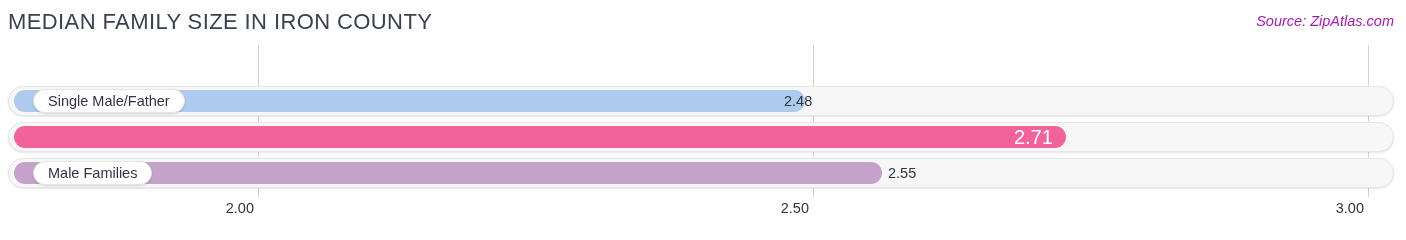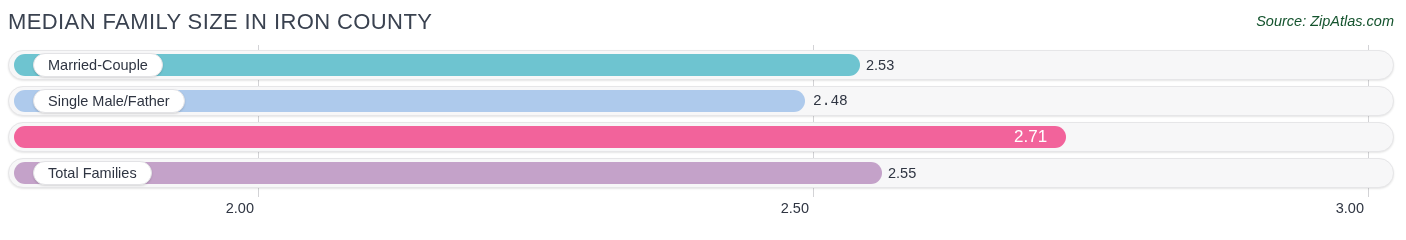--- a/index.html
+++ b/index.html
@@ -37,21 +37,21 @@
     color: #3a4250;
     font-weight: 400;
     white-space: nowrap;
   }
   .source-note {
     position: absolute;
     right: 12px;
     top: 13px;
     font-size: 14.5px;
     font-style: italic;
-    color: #14532d;
+    color: #a21caf;
     white-space: nowrap;
   }
 
   
   .plot {
     position: absolute;
     left: 0;
     top: 45px;
     width: 1406px;
     height: 152px;
@@ -140,21 +140,21 @@
     top: 7px;
     font-size: 14.5px;
     color: #2f3542;
     white-space: nowrap;
     line-height: 16px;
   }
   
   .value-in {
     position: absolute;
     top: 7px;
-    font-size: 17px;
+    font-size: 20px;
     color: #ffffff;
     white-space: nowrap;
     line-height: 16px;
     text-align: right;
   }
 
   
   .axis {
     position: absolute;
     left: 0;
@@ -181,46 +181,38 @@
     <div class="source-note">Source: ZipAtlas.com</div>
   </div>
 
   <div class="plot">
     <div class="gridlines">
         <div class="gridline" style="left: 258px;"></div>
         <div class="gridline" style="left: 813px;"></div>
         <div class="gridline" style="left: 1368px;"></div>
       </div>
     <div class="rows">
-        <div class="row" style="top: 5px;">
-          <div class="track"></div>
-          <div class="bar" style="width: 846px; background: rgb(110, 196, 208);"></div>
-          <div class="label-pill">
-            <span>Married-Couple</span>
-          </div>
-          <div class="value-out" style="left: 858px;">2.53</div>
-        </div>
         <div class="row" style="top: 41px;">
           <div class="track"></div>
           <div class="bar" style="width: 791px; background: rgb(174, 202, 236);"></div>
           <div class="label-pill">
             <span>Single Male/Father</span>
           </div>
-          <div class="value-out" style="left: 805px; font-family: Liberation Mono, monospace;">2.48</div>
+          <div class="value-out" style="left: 776px;">2.48</div>
         </div>
         <div class="row" style="top: 77px;">
           <div class="track"></div>
           <div class="bar" style="width: 1052px; background: rgb(242, 99, 155);"></div>
           <div class="value-in" style="left: 1006px;">2.71</div>
         </div>
         <div class="row" style="top: 113px;">
           <div class="track"></div>
           <div class="bar" style="width: 868px; background: rgb(196, 162, 201);"></div>
           <div class="label-pill">
-            <span>Total Families</span>
+            <span>Male Families</span>
           </div>
           <div class="value-out" style="left: 880px;">2.55</div>
         </div>
       </div>
   </div>
 
   <div class="axis">
       <div class="tick-label" style="left: 254px;">2.00</div>
       <div class="tick-label" style="left: 809px;">2.50</div>
       <div class="tick-label" style="left: 1364px; text-align: center;">3.00</div>

